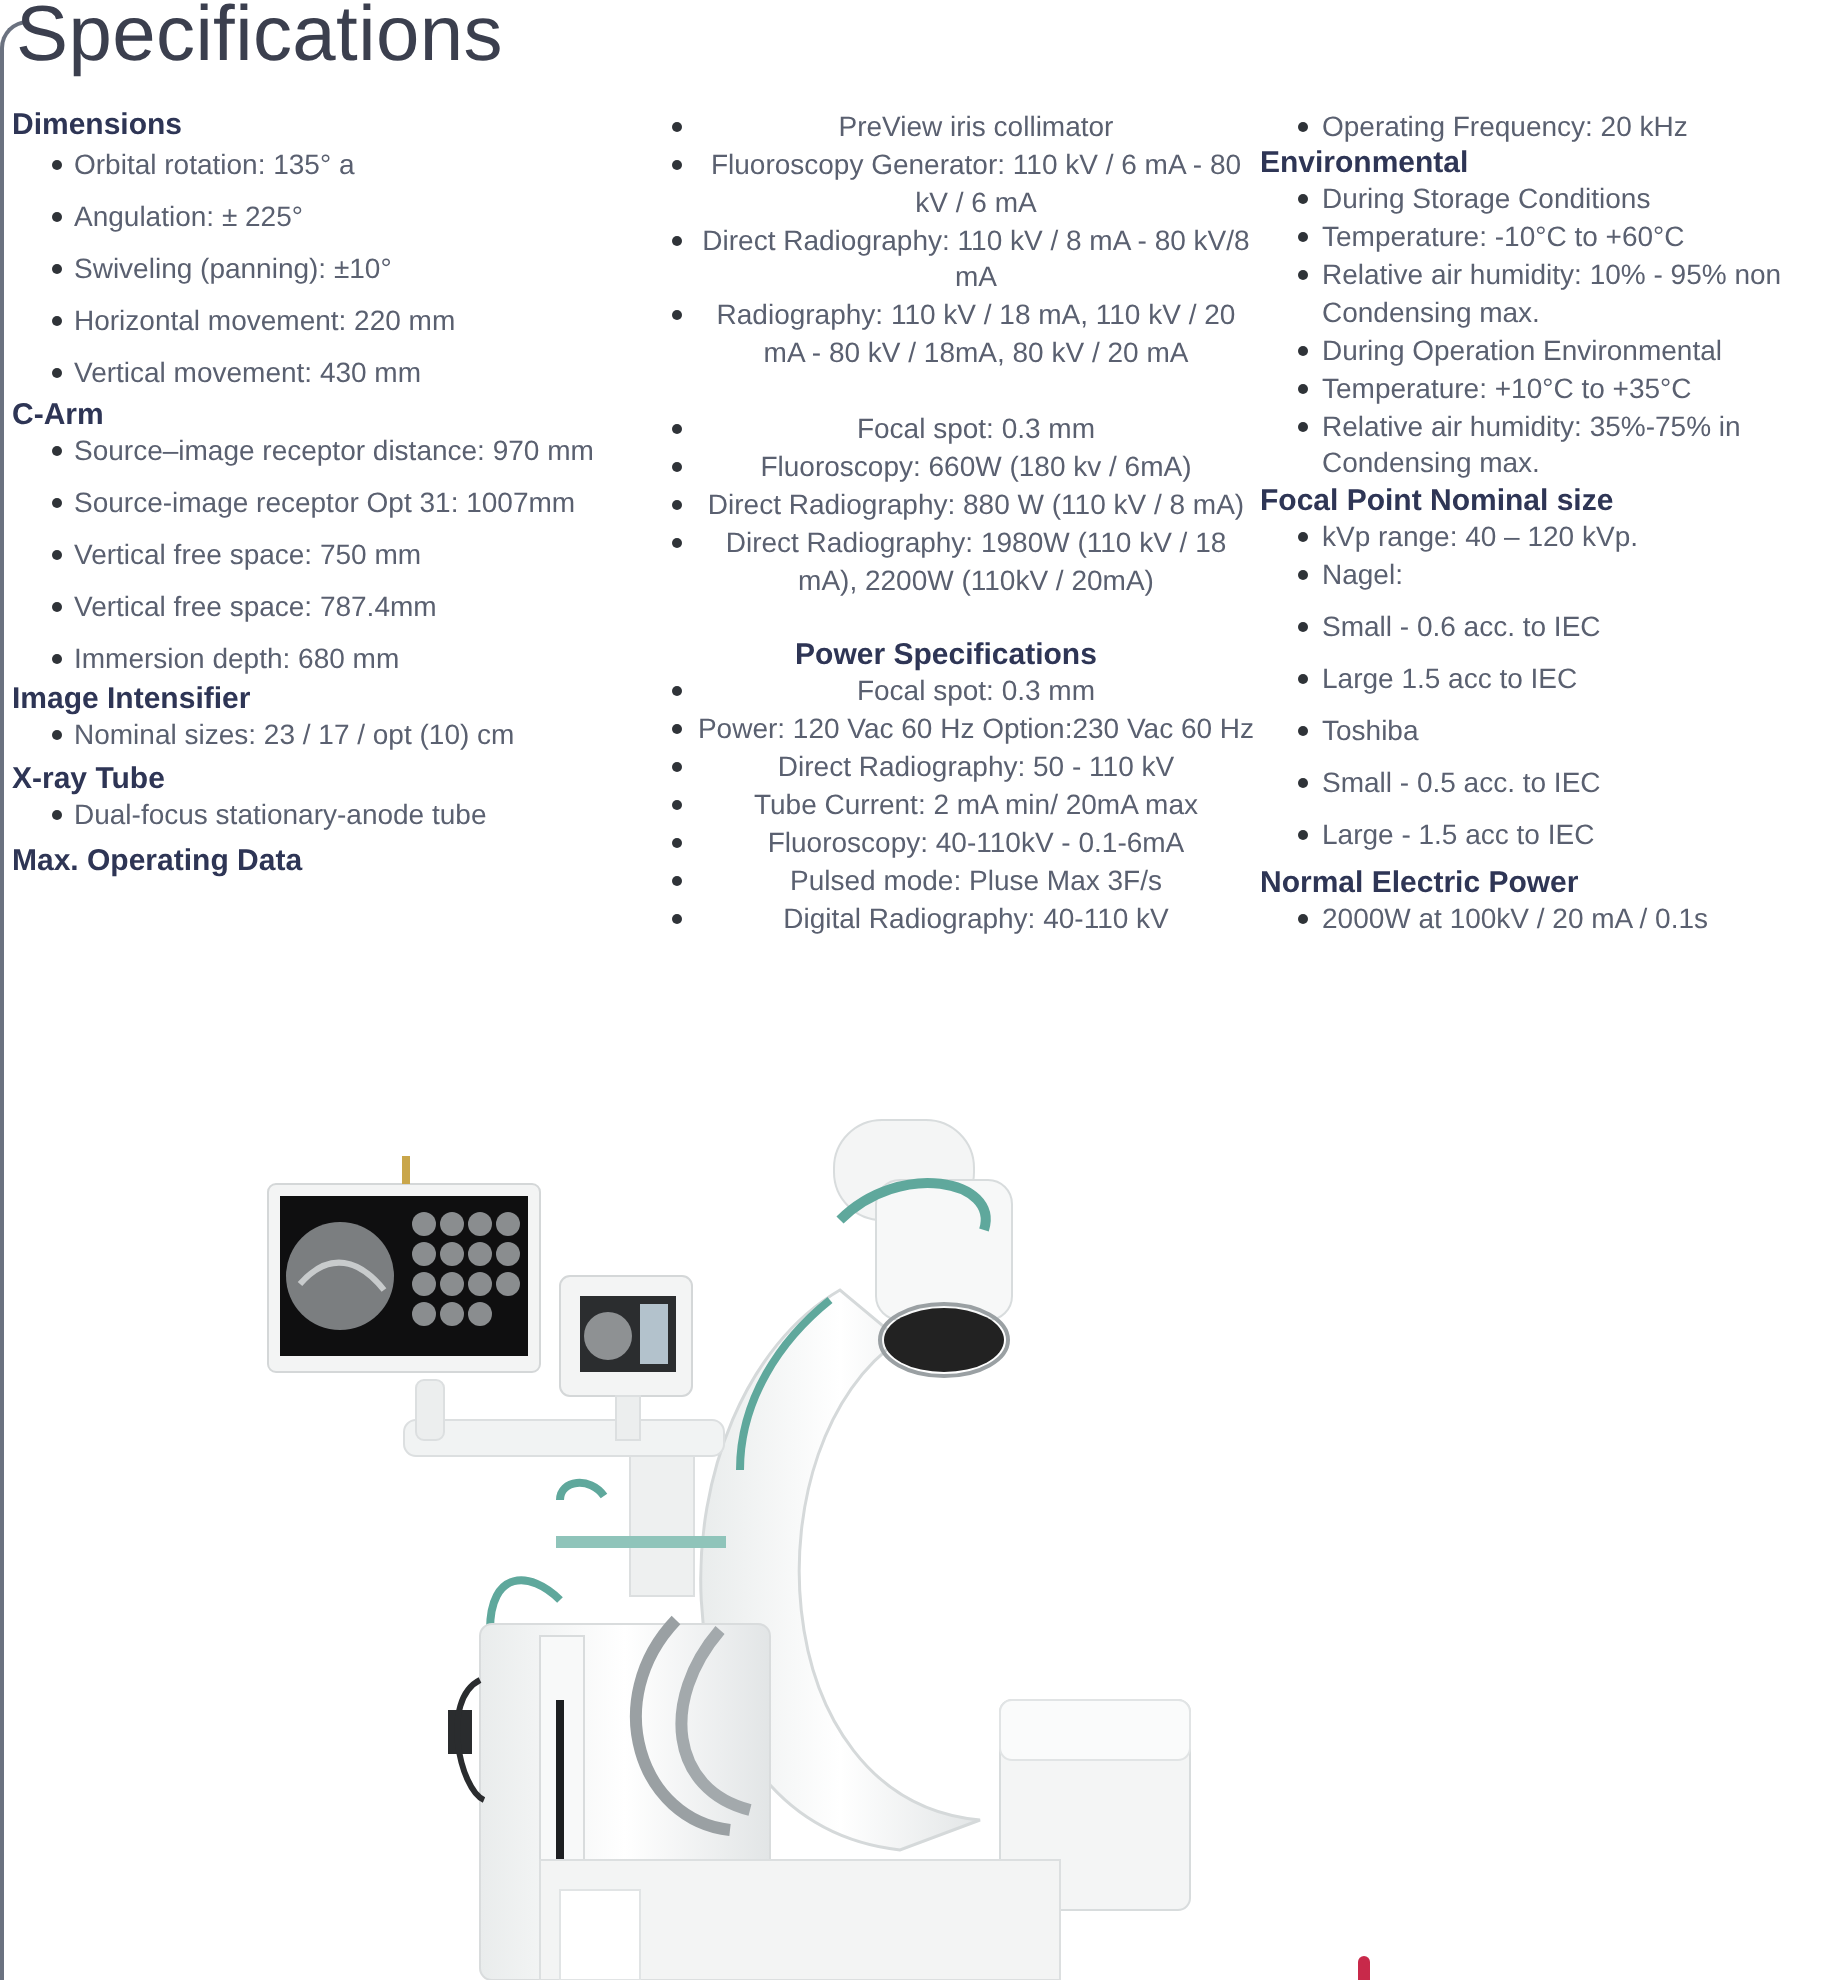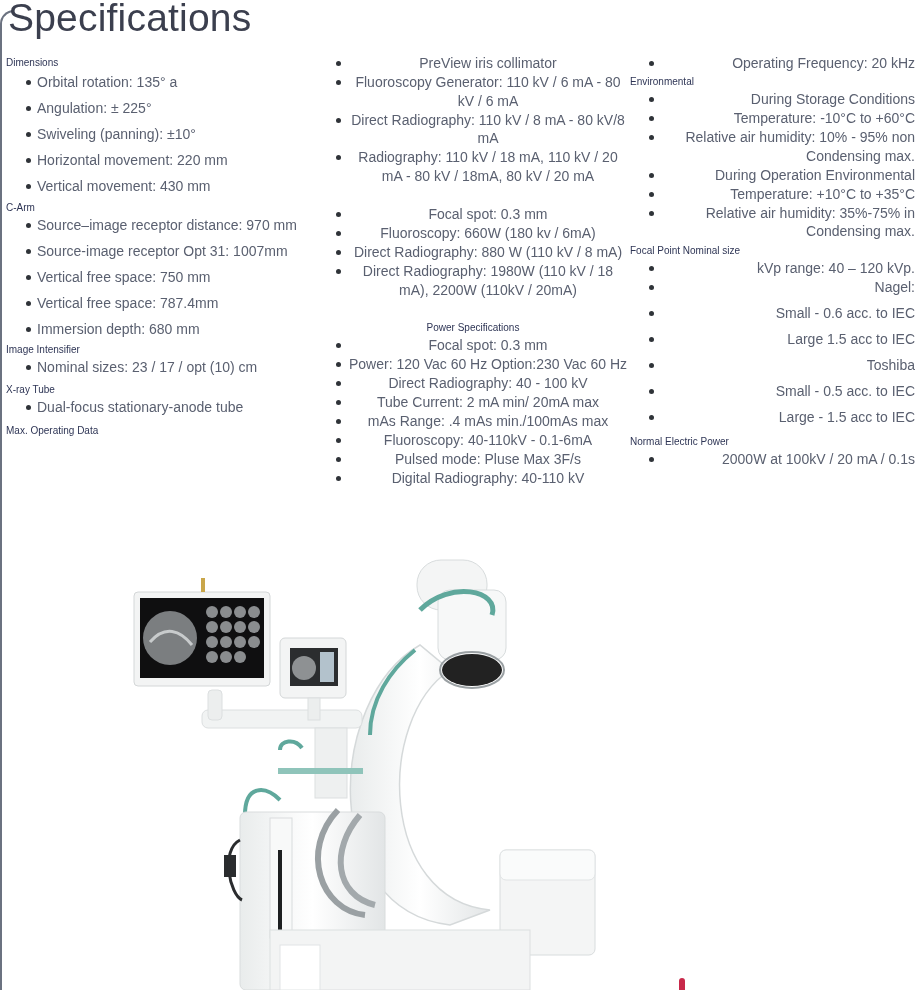--- a/index.html
+++ b/index.html
@@ -15,34 +15,34 @@
       position: absolute; left: 8px; top: -4px;
       font-size: 39px; font-weight: 400; color: #3b3f4e; letter-spacing: 0.2px;
     }
 
     .col { position: absolute; }
     .col-1 { left: 6px; top: 54px; width: 312px; }
     .col-2 { left: 318px; top: 54px; width: 310px; text-align: center; }
     .col-3 { left: 630px; top: 54px; width: 285px; }
 
     .section-title {
-      font-size: 10px; font-weight: 400; color: #2e3555; line-height: 17px;
+      font-size: 15px; font-weight: 700; color: #2e3555; line-height: 17px;
     }
     ul.items { list-style: none; }
     ul.items li {
       position: relative; padding-left: 31px; font-size: 14px; line-height: 18.5px;
       color: #5a6070;
     }
     ul.items li::before {
       content: ""; position: absolute; left: 20px; top: 7px; width: 5px; height: 5px;
       border-radius: 50%; background: #2f3338;
     }
     .col-2 ul.items li { padding-left: 30px; }
     .col-2 ul.items li::before { left: 18px; }
-    .col-3 ul.items li { padding-left: 31px; text-align: right; }
+    .col-3 ul.items li { padding-left: 31px; }
     .col-3 ul.items li::before { left: 19px; }
 
     .loose li { margin-bottom: 7.5px; }
     .tight li { margin-bottom: 0.5px; }
 
     
     .machine { position: absolute; left: 120px; top: 550px; width: 480px; height: 440px; }
     .red-mark {
       position: absolute; left: 679px; top: 978px; width: 6px; height: 12px;
       background: #c8294a; border-radius: 3px 3px 0 0;
@@ -107,23 +107,22 @@
       <li>Fluoroscopy: 660W (180 kv / 6mA)</li>
       <li>Direct Radiography: 880 W (110 kV / 8 mA)</li>
       <li> Direct Radiography: 1980W (110 kV / 18 mA), 2200W (110kV / 20mA)</li>
     </ul>
   </div>
   <div style="margin-top:20px">
     <div class="section-title">Power Specifications</div>
     <ul class="items tight">
       <li>Focal spot: 0.3 mm</li>
       <li>Power: 120 Vac 60 Hz  Option:230 Vac 60 Hz</li>
-      <li>Direct Radiography: 40 - 100 kV</li>
+      <li>Direct Radiography: 50 - 110 kV</li>
       <li>Tube Current: 2 mA min/ 20mA max</li>
-      <li>mAs Range: .4 mAs min./100mAs max</li>
       <li>Fluoroscopy: 40-110kV -  0.1-6mA</li>
       <li>Pulsed mode: Pluse Max 3F/s</li>
       <li>Digital Radiography: 40-110 kV</li>
     </ul>
   </div>
 </div>
 
 <div class="col col-3">
   <div>
     <ul class="items tight">

